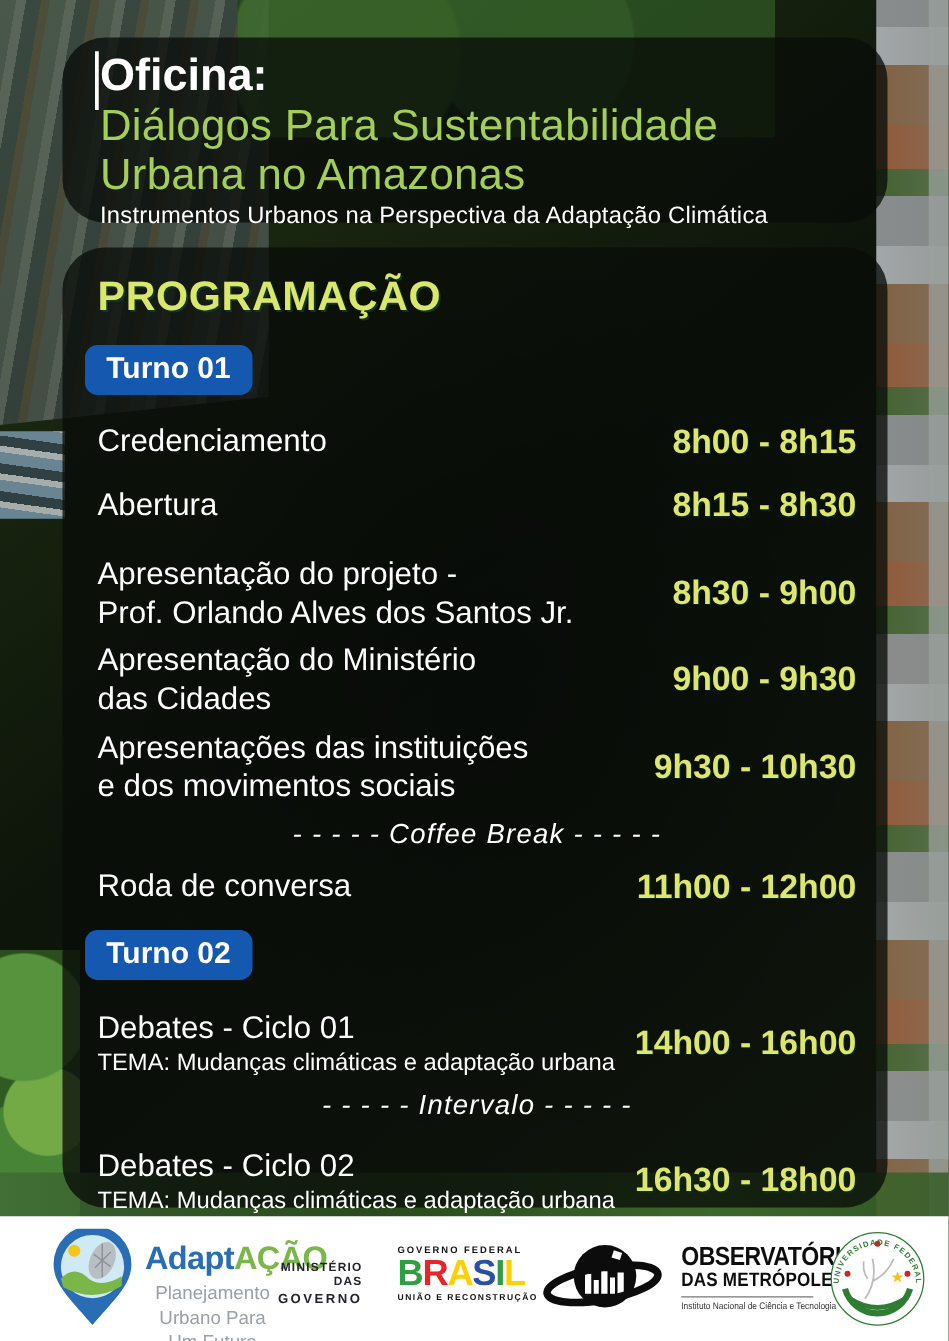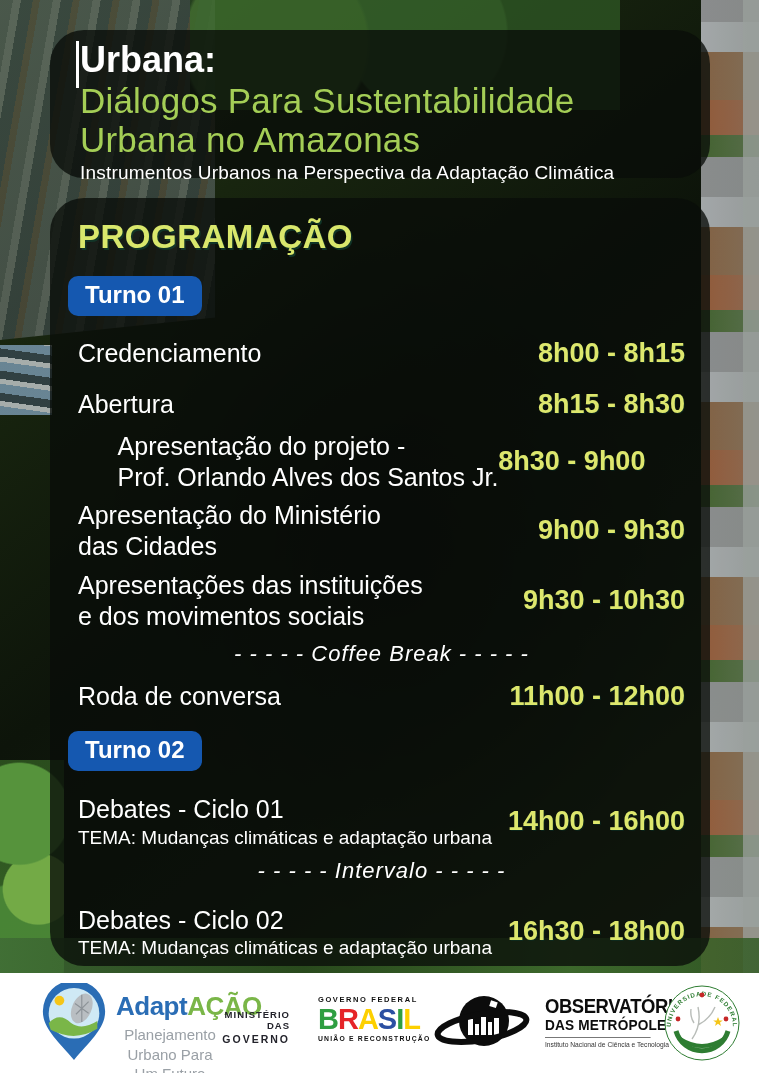--- a/index.html
+++ b/index.html
@@ -56,21 +56,21 @@
     text-shadow:1.5px 1.5px 0 rgba(18,58,44,.85);}
   .badge-wrap{margin:20px 0 0 -10px;}
   .badge-wrap2{margin:19px 0 0 -10px;}
   .badge{display:inline-block;color:#fff;font-size:24px;font-weight:bold;
     padding:5px 17px 7px 17px;border-radius:10px;}
   .row{display:flex;justify-content:space-between;align-items:center;}
   .item-title{font-size:25px;color:#ffffff;line-height:1.22;white-space:pre-line;}
   .item-sub{font-size:19px;color:#ffffff;margin-top:2px;}
   .item-time{font-size:27px;font-weight:bold;white-space:nowrap;
     text-shadow:1px 1px 0 rgba(10,50,40,.55);}
-  .mt-r1{margin-top:22px;} .mt-r2{margin-top:20px;gap:36px;} .mt-r3{margin-top:11px;justify-content:center;}
+  .mt-r1{margin-top:22px;} .mt-r2{margin-top:20px;gap:36px;} .mt-r3{margin-top:24px;}
   .mt-r4{margin-top:8px;}  .mt-r5{margin-top:9px;}  .mt-cof{margin-top:10px;}
   .mt-r6{margin-top:14px;} .mt-d1{margin-top:23px;} .mt-int{margin-top:9px;}
   .mt-d2{margin-top:21px;}
   .divider{font-size:22px;font-style:italic;color:#ffffff;text-align:center;
     letter-spacing:1px;}
 
   
   .footer{position:absolute;left:0;top:973px;width:759px;height:100px;background:#ffffff;}
   .footer *{box-sizing:border-box;}
   .fblock{position:absolute;}
@@ -103,21 +103,21 @@
   <div class="bg-left-strip"></div>
   <div class="bg-left-boats"></div>
   <div class="bg-left-bottom"></div>
   <div class="bg-right-road"></div>
   <div class="bg-right-edge"></div>
   <div class="bg-bottom-grass"></div>
 </div>
 
 <div class="card title-card">
   <div class="accent-bar"></div>
-  <div class="kicker">Urbana:</div>
+  <div class="kicker">Oficina:</div>
   <div class="main-title" id="main-title" style="color: rgb(164, 206, 86);">Diálogos Para Sustentabilidade
 Urbana no Amazonas</div>
   <div class="subtitle">Instrumentos Urbanos na Perspectiva da Adaptação Climática</div>
 </div>
 
 <div class="card program-card">
   <h3 class="program-heading" id="prog-heading" style="color: rgb(217, 231, 108);">PROGRAMAÇÃO</h3>
 
   <div class="badge-wrap">
     <span class="badge" id="badge1" style="background: rgb(21, 88, 176);">Turno 01</span>

